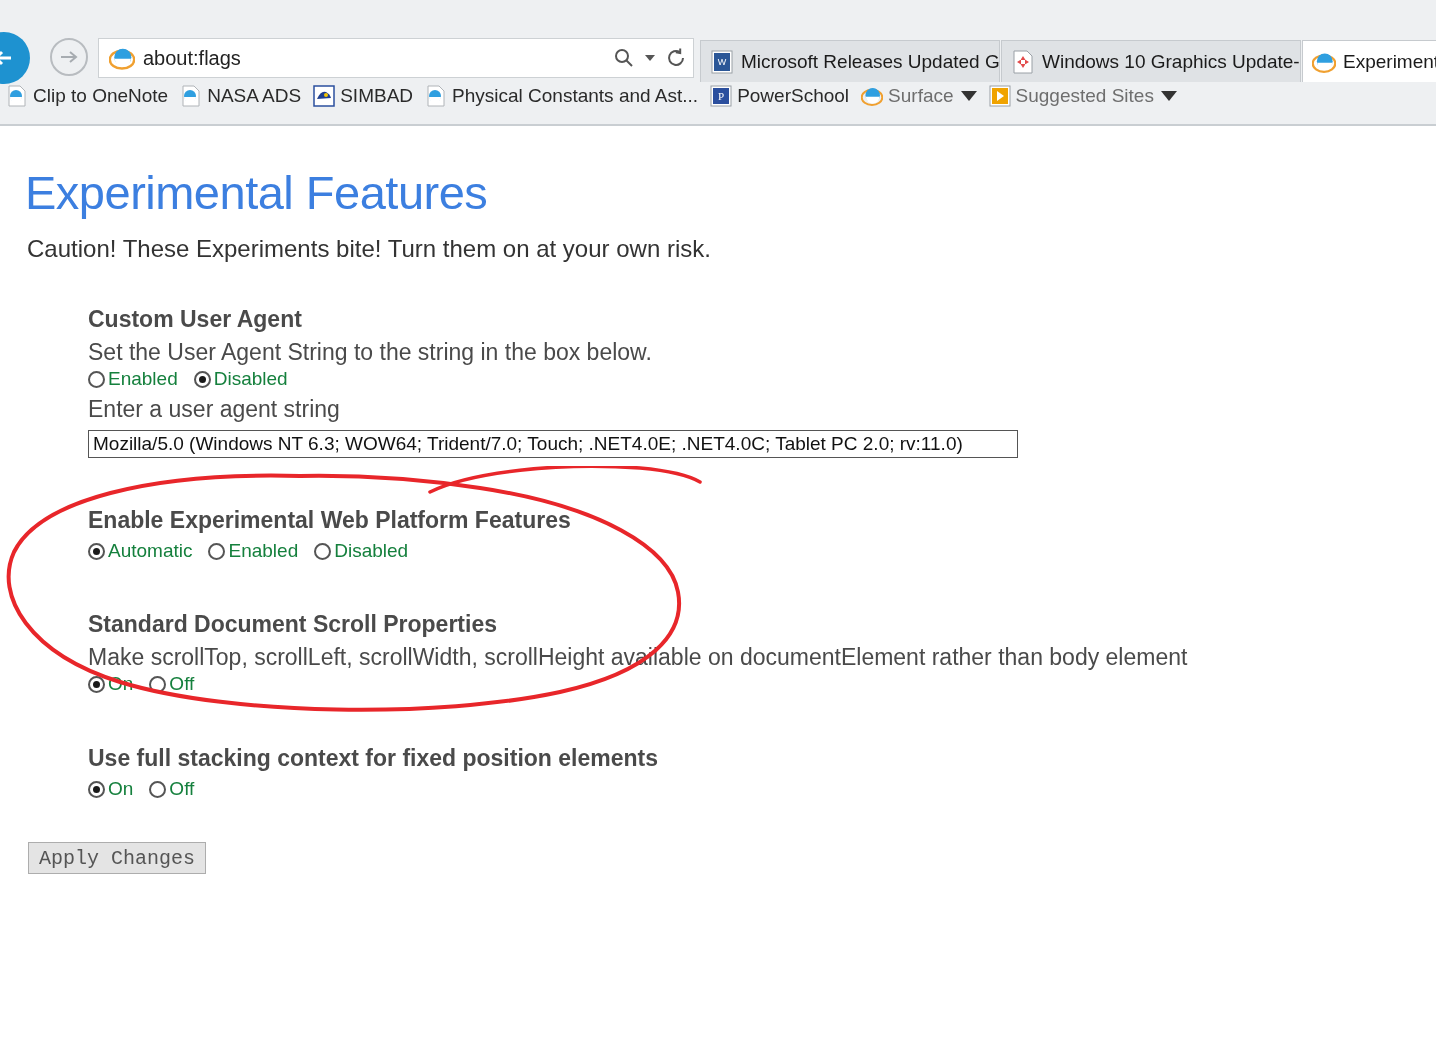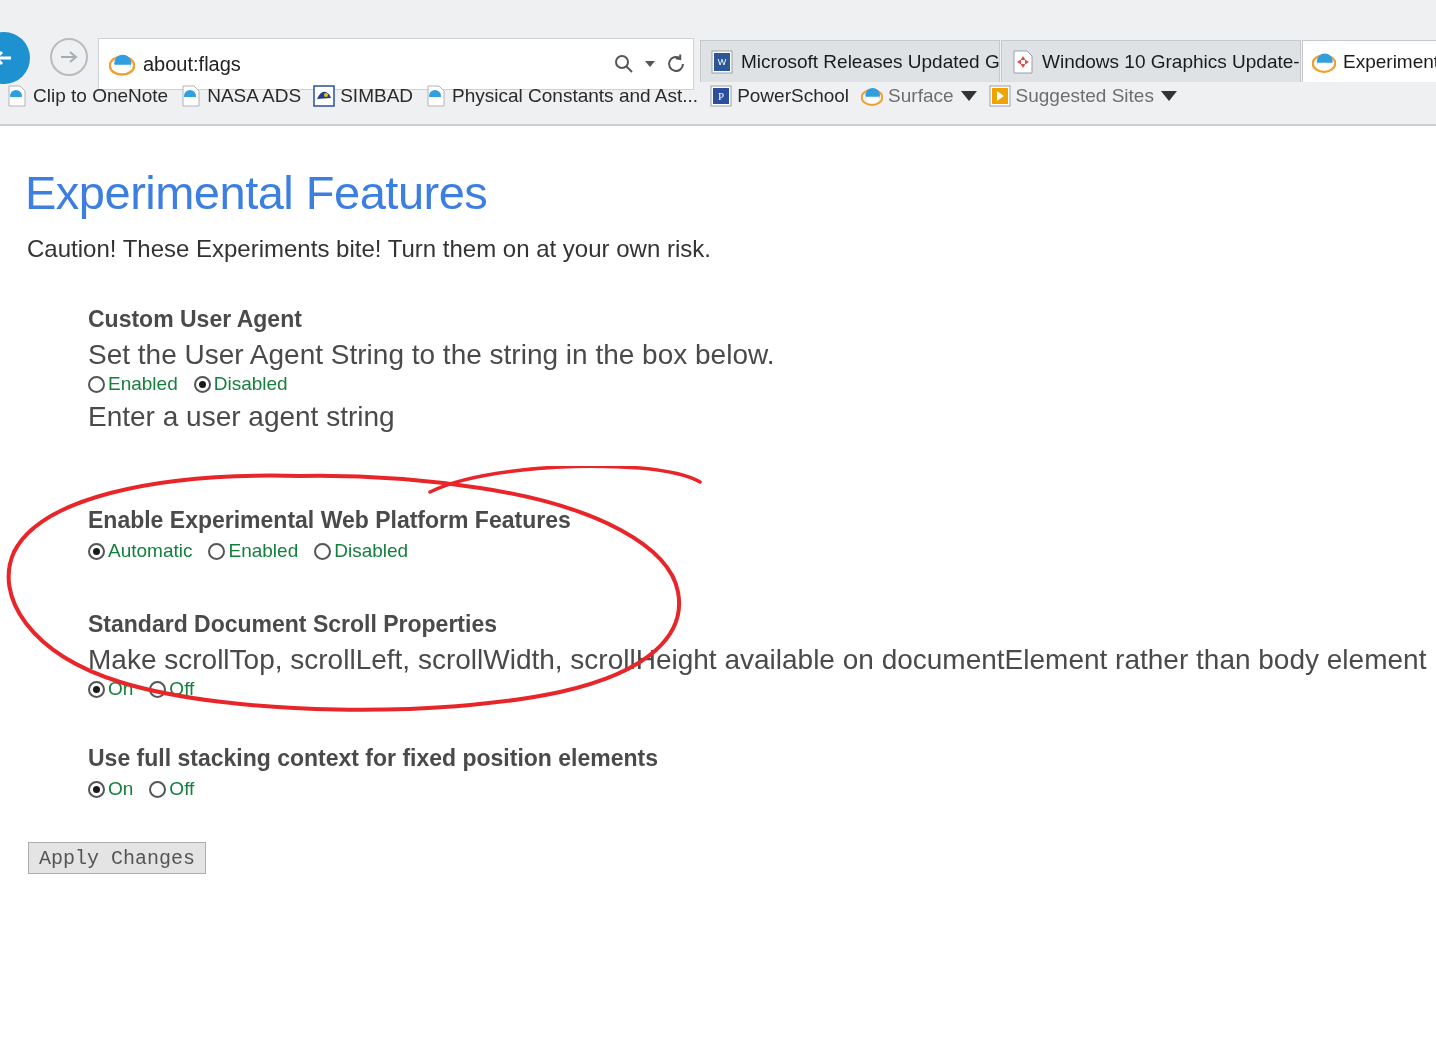--- a/index.html
+++ b/index.html
@@ -50,21 +50,21 @@
     border-radius: 50%;
     border: 2px solid #b8bcc0;
     box-sizing: border-box;
     display: flex; align-items: center; justify-content: center;
     background: #eef0f2;
   }
 
   #address-bar {
     position: absolute;
     left: 98px; top: 8px;
-    width: 596px; height: 52px;
+    width: 596px; height: 40px;
     background: #ffffff;
     border: 1px solid #cdd1d4;
     box-sizing: border-box;
     display: flex;
     align-items: center;
   }
   #address-favicon {
     margin-left: 10px;
     width: 26px; height: 26px;
     flex: 0 0 auto;
@@ -200,21 +200,21 @@
     left: 88px;
   }
   .section-heading {
     font-size: 23px;
     font-weight: bold;
     color: #4a4a4a;
     white-space: nowrap;
     margin: 0 0 6px 0;
   }
   .section-desc {
-    font-size: 28px;
+    font-size: 23px;
     color: #4a4a4a;
     white-space: nowrap;
     margin: 0 0 2px 0;
   }
   .radio-row {
     display: flex;
     align-items: center;
     margin-top: 2px;
   }
   .radio-opt {
@@ -476,20 +476,21 @@
       <label class="radio-opt">
         <span class="radio-dot"></span>
         <span class="radio-label">Enabled</span>
       </label>
       <label class="radio-opt">
         <span class="radio-dot checked"></span>
         <span class="radio-label">Disabled</span>
       </label>
     </div>
     <div class="section-desc" style="margin-top:6px">Enter a user agent string</div>
+    <input id="ua-input" type="text" value="Mozilla/5.0 (Windows NT 6.3; WOW64; Trident/7.0; Touch; .NET4.0E; .NET4.0C; Tablet PC 2.0; rv:11.0)" style="">
   </div>
 
   <div class="section" id="section-web-platform">
     <div class="section-heading">Enable Experimental Web Platform Features</div>
     <div class="radio-row">
       <label class="radio-opt">
         <span class="radio-dot checked"></span>
         <span class="radio-label">Automatic</span>
       </label>
       <label class="radio-opt">

